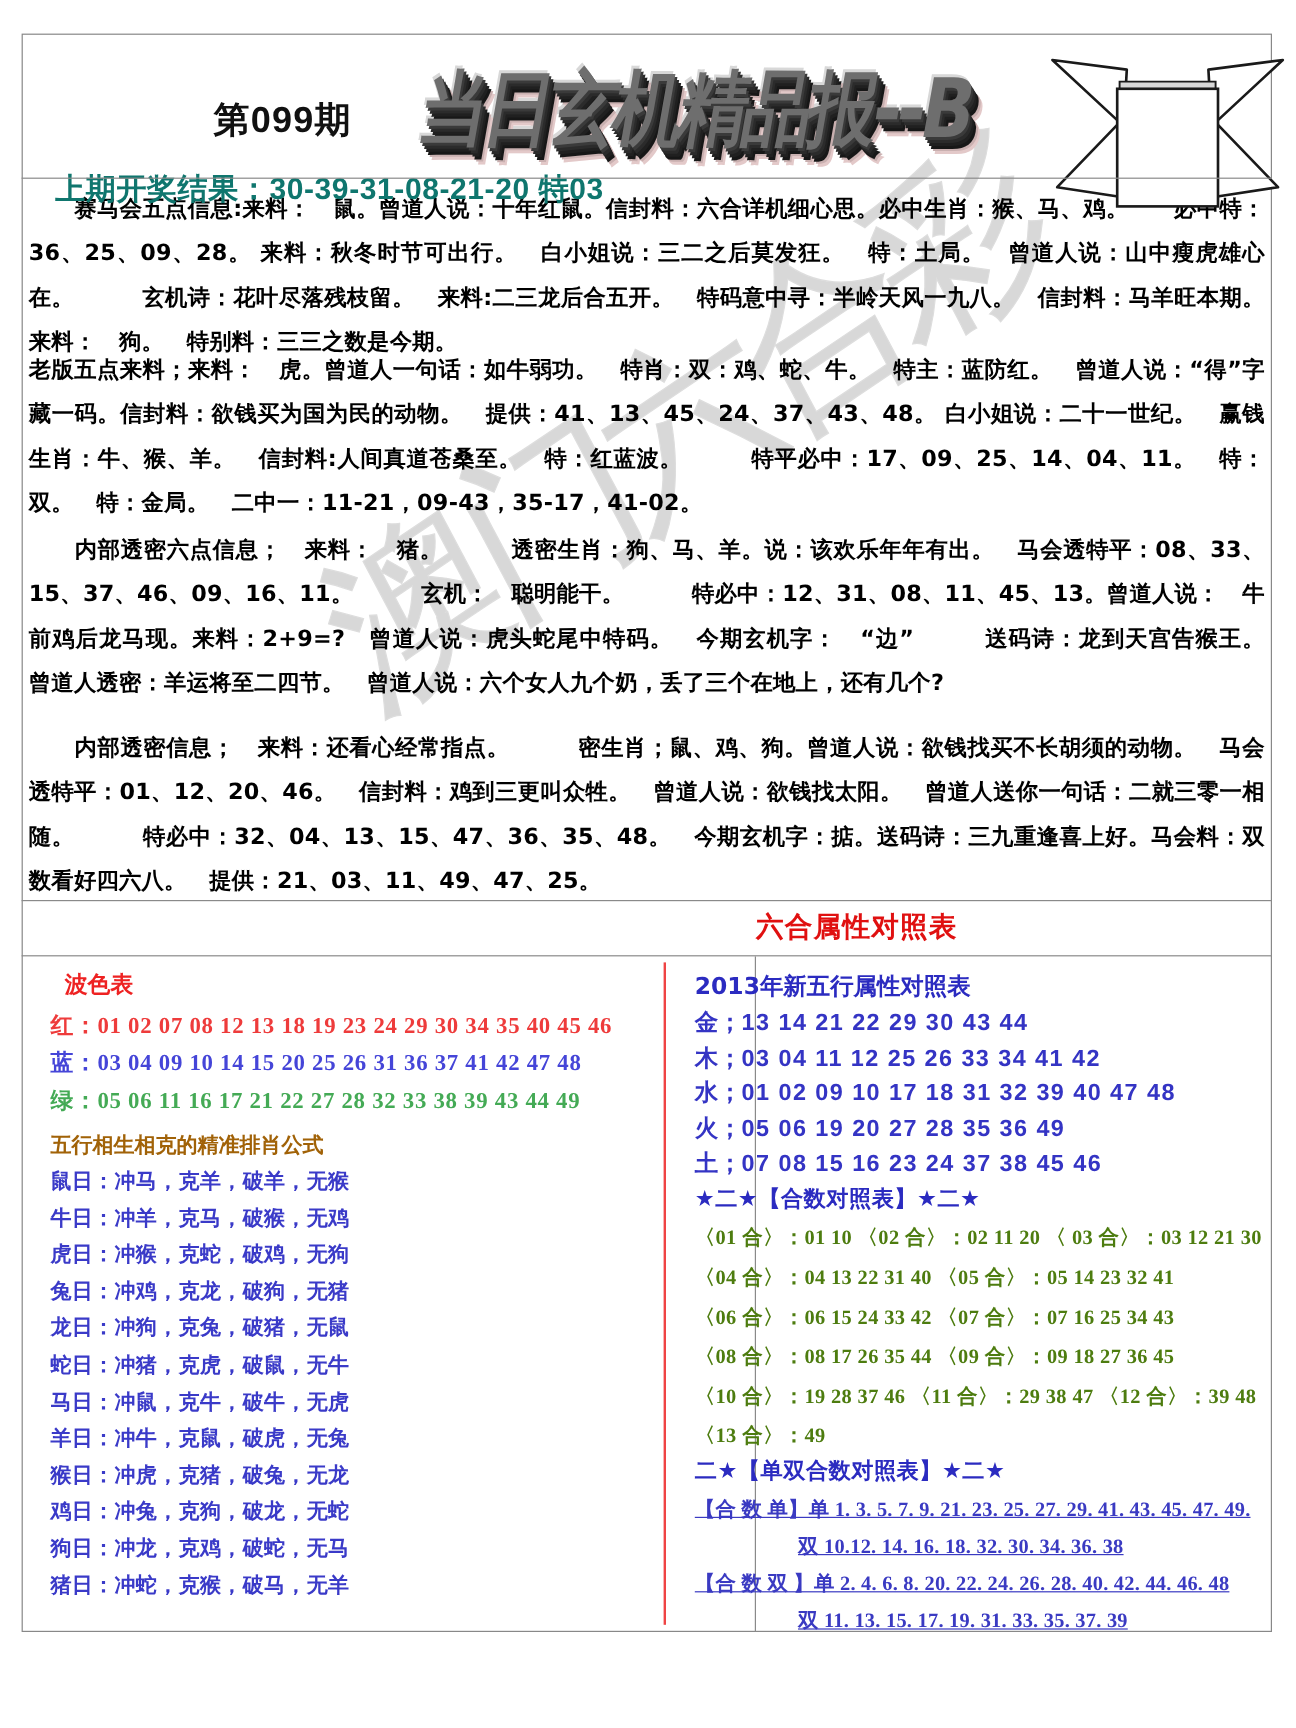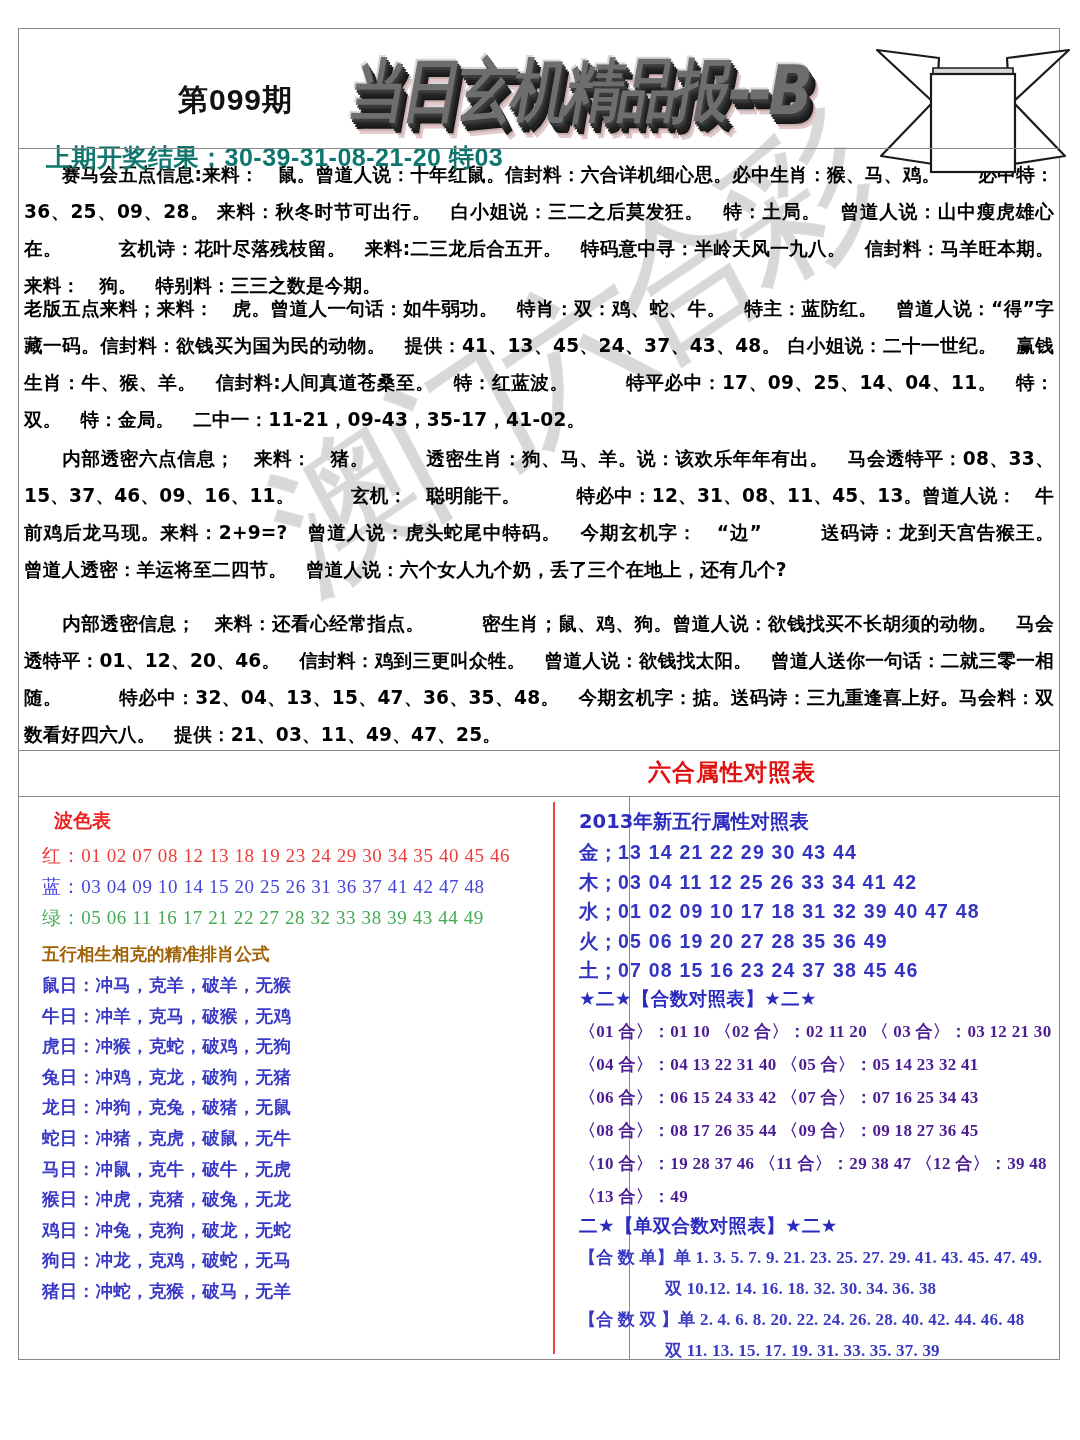--- a/index.html
+++ b/index.html
@@ -128,21 +128,20 @@
   .bt-head{
     position:absolute;left:0;top:0;width:1042px;height:46px;
     border-bottom:1px solid #8a8a8a;
     box-sizing:border-box;
   }
   .bt-head-title{
     position:absolute;left:612px;top:6px;
     font-size:23px;font-weight:bold;color:#e01010;
     font-family:"DejaVu Sans","Liberation Sans",sans-serif;
     letter-spacing:1px;
-    margin-left:18px;
   }
 
   .col-left{
     position:absolute;left:0;top:46px;width:612px;height:563px;
     border-right:1px solid #8a8a8a;
     box-sizing:border-box;
   }
   .col-right{
     position:absolute;left:525px;top:46px;width:517px;height:563px;
     box-sizing:border-box;
@@ -154,21 +153,21 @@
     padding-left:24px;
   }
   .col-left .inner-box{border-left:none;padding-left:14px;}
 
   .bose-title{
     font-size:19px;font-weight:bold;color:#ee2222;
     margin:6px 0 6px 12px;
     font-family:"DejaVu Sans","Liberation Sans",sans-serif;
   }
   .bose-row{
-    font-size:19px;font-weight:normal;
+    font-size:19px;font-weight:bold;
     line-height:31px;
     letter-spacing:.6px;
     font-family:"Liberation Serif","DejaVu Serif",serif;
     white-space:nowrap;
   }
   .bose-row .lbl{display:inline-block;min-width:36px;}
   .c-red{color:#ee3b3b;}
   .c-blue{color:#4545d8;}
   .c-green{color:#44aa55;}
 
@@ -199,32 +198,33 @@
   }
   .wx-row .lbl{display:inline-block;min-width:34px;letter-spacing:0;}
 
   .sec-title{
     font-size:18.5px;font-weight:bold;color:#2b2bc0;
     margin:0 0 4px 0;
     font-family:"DejaVu Sans","Liberation Sans",sans-serif;
     letter-spacing:.4px;
   }
   .he-row{
-    font-size:17px;font-weight:bold;color:#4c1d95;
+    font-size:17px;font-weight:bold;color:#4d7c0f;
     line-height:33px;
     font-family:"Liberation Serif","DejaVu Serif",serif;
     letter-spacing:.3px;
     white-space:nowrap;
   }
   .ds-row{
     font-size:17px;font-weight:bold;color:#3a3ac2;
     line-height:31px;
     font-family:"Liberation Serif","DejaVu Serif",serif;
     letter-spacing:.2px;
     white-space:nowrap;
+    text-decoration:underline;
   }
   .ds-row.ind2{padding-left:86px;}
 </style>
 </head>
 <body>
 
 <div class="page">
 
   <div class="watermark">
     <span>澳门六合彩</span>
@@ -279,20 +279,21 @@
 
         <div class="formula-title">五行相生相克的精准排肖公式</div>
 
         <div class="zodiac-row">鼠日：冲马，克羊，破羊，无猴</div>
         <div class="zodiac-row">牛日：冲羊，克马，破猴，无鸡</div>
         <div class="zodiac-row">虎日：冲猴，克蛇，破鸡，无狗</div>
         <div class="zodiac-row">兔日：冲鸡，克龙，破狗，无猪</div>
         <div class="zodiac-row">龙日：冲狗，克兔，破猪，无鼠</div>
         <div class="zodiac-row">蛇日：冲猪，克虎，破鼠，无牛</div>
         <div class="zodiac-row">马日：冲鼠，克牛，破牛，无虎</div>
+        <div class="zodiac-row">羊日：冲牛，克鼠，破虎，无兔</div>
         <div class="zodiac-row">猴日：冲虎，克猪，破兔，无龙</div>
         <div class="zodiac-row">鸡日：冲兔，克狗，破龙，无蛇</div>
         <div class="zodiac-row">狗日：冲龙，克鸡，破蛇，无马</div>
         <div class="zodiac-row">猪日：冲蛇，克猴，破马，无羊</div>
       </div>
     </div>
 
     <div class="col-right">
       <div class="inner-box">
 

